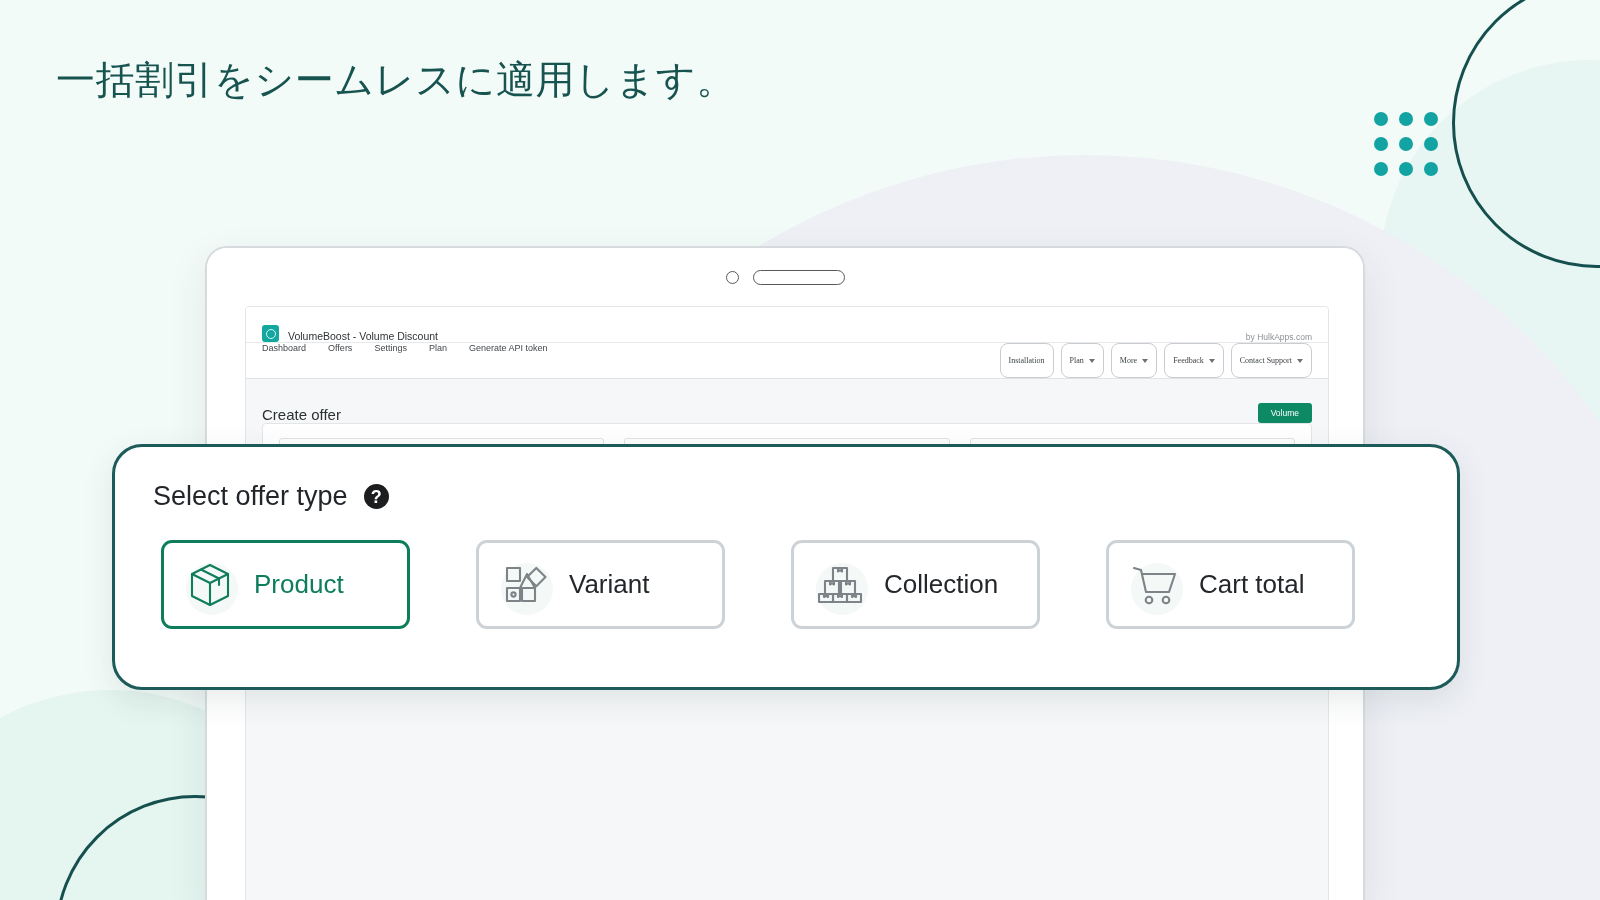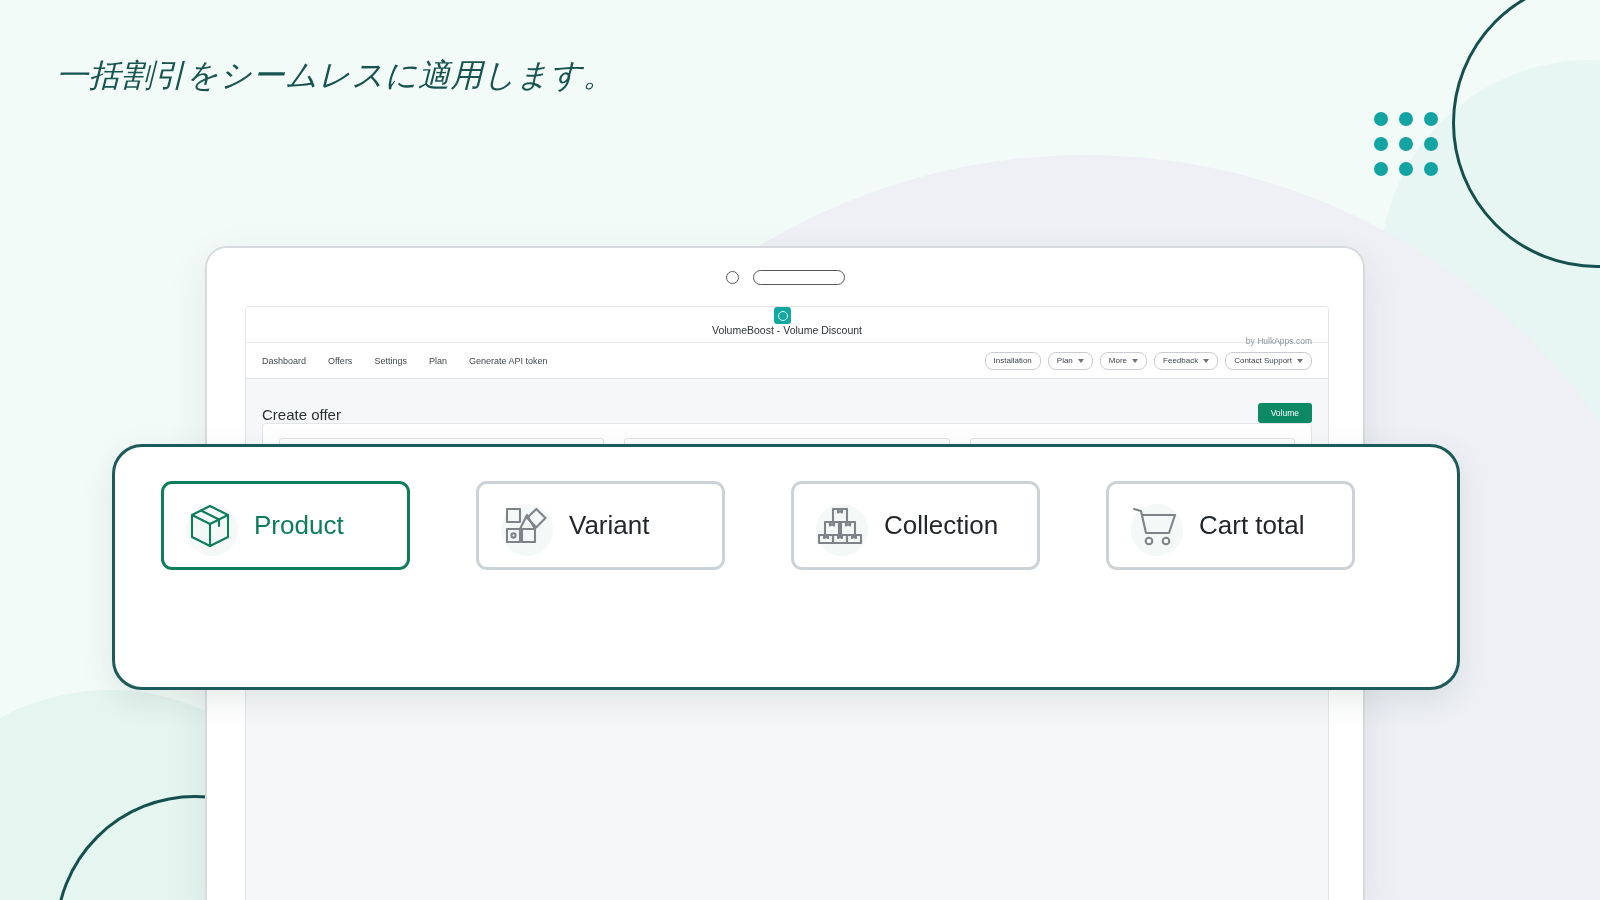--- a/index.html
+++ b/index.html
@@ -49,25 +49,24 @@
   }
   .dot-grid i {
     width: 14px; height: 14px; border-radius: 50%;
     background: #14a3a3; display: block;
   }
 
   
   .headline {
     position: absolute; left: 56px; top: 52px;
     width: 820px;
-    font-size: 32px; line-height: 1.45;
+    font-size: 39px; line-height: 1.45;
     color: #17534f;
     font-weight: 400;
     letter-spacing: .5px;
-    font-style: italic;
   }
 
   
   .tablet {
     position: absolute; left: 205px; top: 246px;
     width: 1160px; height: 660px;
     background: #ffffff;
     border: 2px solid #d6dadd;
     border-radius: 22px 22px 0 0;
     box-shadow: 0 14px 40px rgba(40,60,70,.09);
@@ -93,53 +92,52 @@
     background: #f6f7f8;
     border: 1px solid #e3e5e7;
     border-radius: 4px 4px 0 0;
     overflow: hidden;
   }
 
   
   .app-bar {
     height: 36px; background: #fff;
     border-bottom: 1px solid #e6e8ea;
-    display: flex; align-items: center;
+    display: flex; align-items: flex-end;
     padding: 0 16px;
-    flex-direction: column;
   }
   .app-logo {
     width: 17px; height: 17px; border-radius: 3px;
     background: #12a8a0; margin-right: 9px;
     position: relative; flex: none;
   }
   .app-logo::after {
     content: ""; position: absolute; inset: 3.5px;
     border: 1.3px solid rgba(255,255,255,.85);
     border-radius: 50%;
   }
   .app-title { font-size: 10.5px; color: #2f3437; }
   .app-credit {
     margin-left: auto; font-size: 8.5px; color: #8d9297;
   }
 
   
   .app-nav {
     height: 36px; background: #fff;
     border-bottom: 1px solid #e1e3e5;
-    display: flex; align-items: center;
+    display: flex; 
     padding: 0 16px; gap: 22px;
   }
   .nav-link { font-size: 9px; color: #43484c; white-space: nowrap; }
   .nav-actions { margin-left: auto; display: flex; gap: 7px; }
   .btn-sm {
     border: 1px solid #c9ccd0; border-radius: 8px;
     background: #fff; font-size: 8px; color: #3f4448;
     padding: 4px 8px; display: flex; align-items: center; gap: 5px;
-    white-space: nowrap; line-height: 1;
+    white-space: nowrap; line-height: 1; font-family: Liberation Serif, serif;
   }
   .caret {
     width: 0; height: 0; border-left: 3px solid transparent;
     border-right: 3px solid transparent; border-top: 4px solid #6c7174;
     display: block;
   }
 
   
   .page-bar {
     height: 44px; display: flex; align-items: flex-end;
@@ -374,20 +372,24 @@
           <span>✚</span>
           <span>Add level</span>
         </button>
       </div>
 
       <div class="veil"></div>
     </div>
   </div>
 
   <div class="overlay">
+    <div class="overlay-title">
+      <span>Select offer type</span>
+      <span class="help-dot big">?</span>
+    </div>
 
     <div class="type-row">
 
       <div class="type-card selected">
         <span class="halo"></span>
         <span class="icon-wrap">
           <svg width="52" height="52" viewBox="0 0 52 52" fill="none" stroke="#0d7d5c" stroke-width="2.1" stroke-linejoin="round" stroke-linecap="round">
             <path d="M26 6 L44 15 L44 37 L26 46 L8 37 L8 15 Z"></path>
             <path d="M8 15 L26 24 L44 15"></path>
             <path d="M26 24 L26 46"></path>

